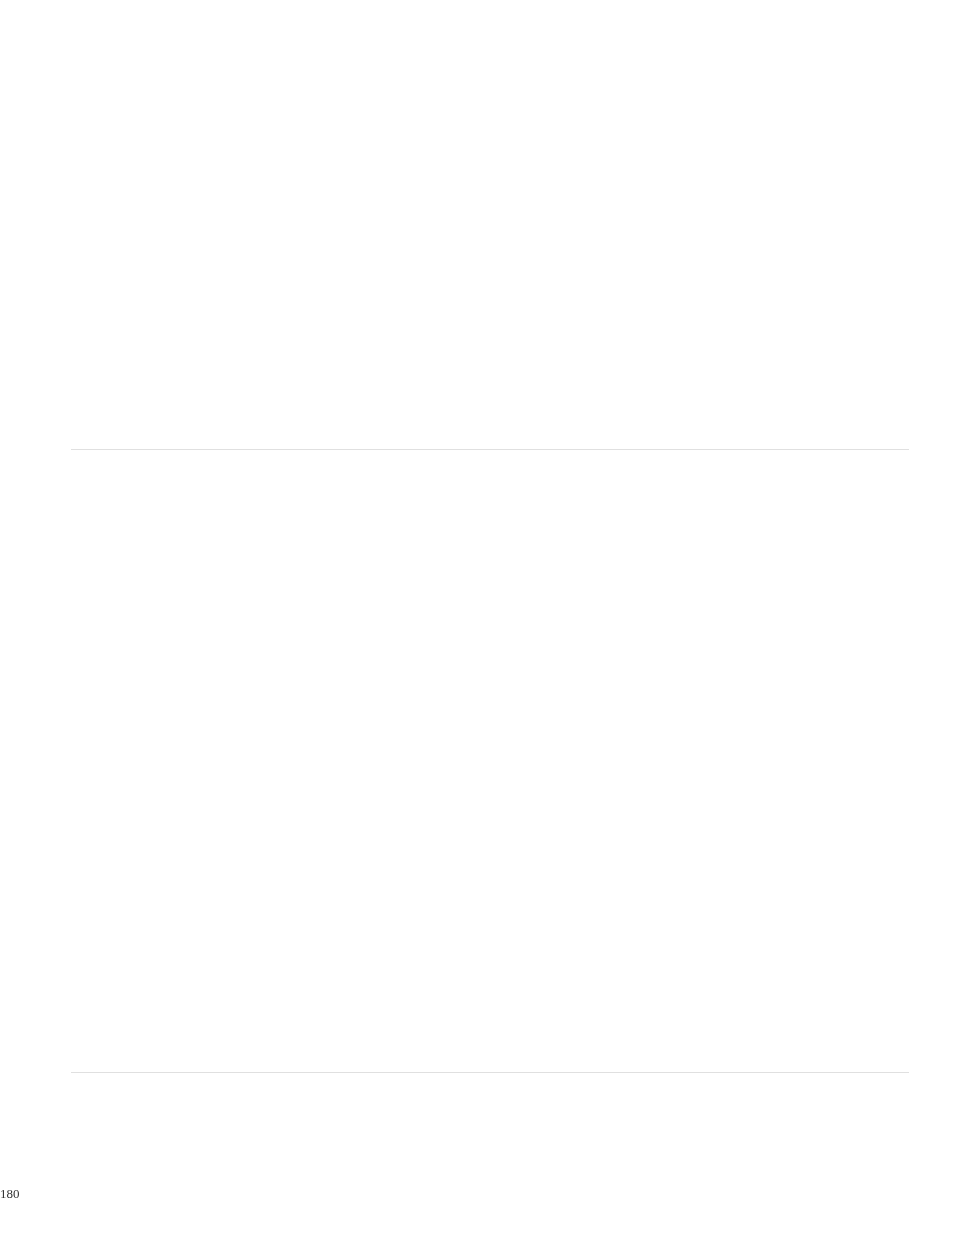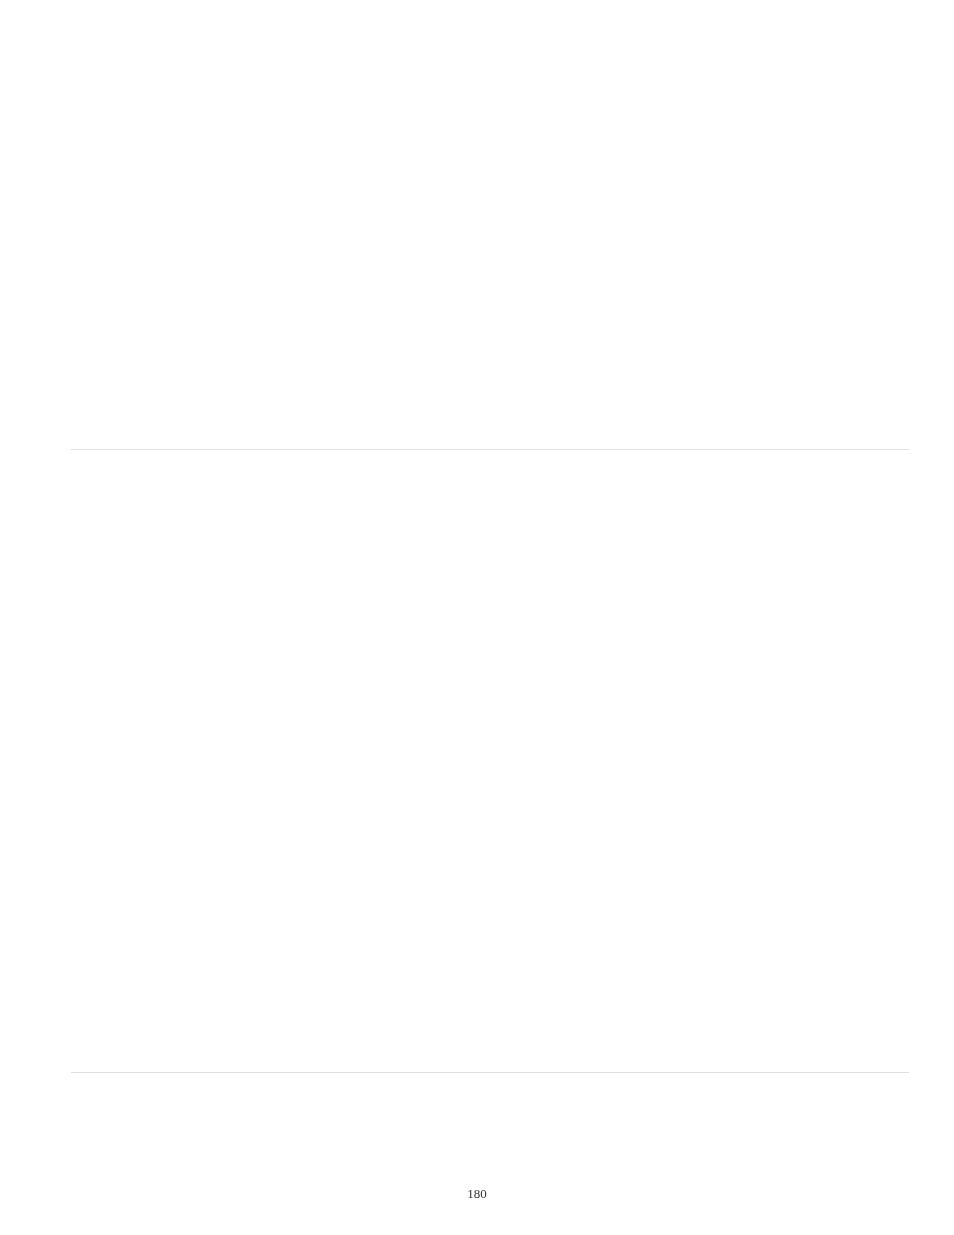--- a/index.html
+++ b/index.html
@@ -28,21 +28,21 @@
       left: 71px;
       width: 838px;
       height: 1px;
       background: #e0e0e0;
     }
     .page-number {
       position: absolute;
       top: 1186px;
       left: 0;
       width: 954px;
-      text-align: center;
+      text-align: left;
       font-size: 13px;
       color: #333333;
       font-family: Georgia, 'Times New Roman', serif;
     }
   </style>
 </head>
 <body>
 
 <div class="divider-1"></div>
 <div class="divider-2"></div>

